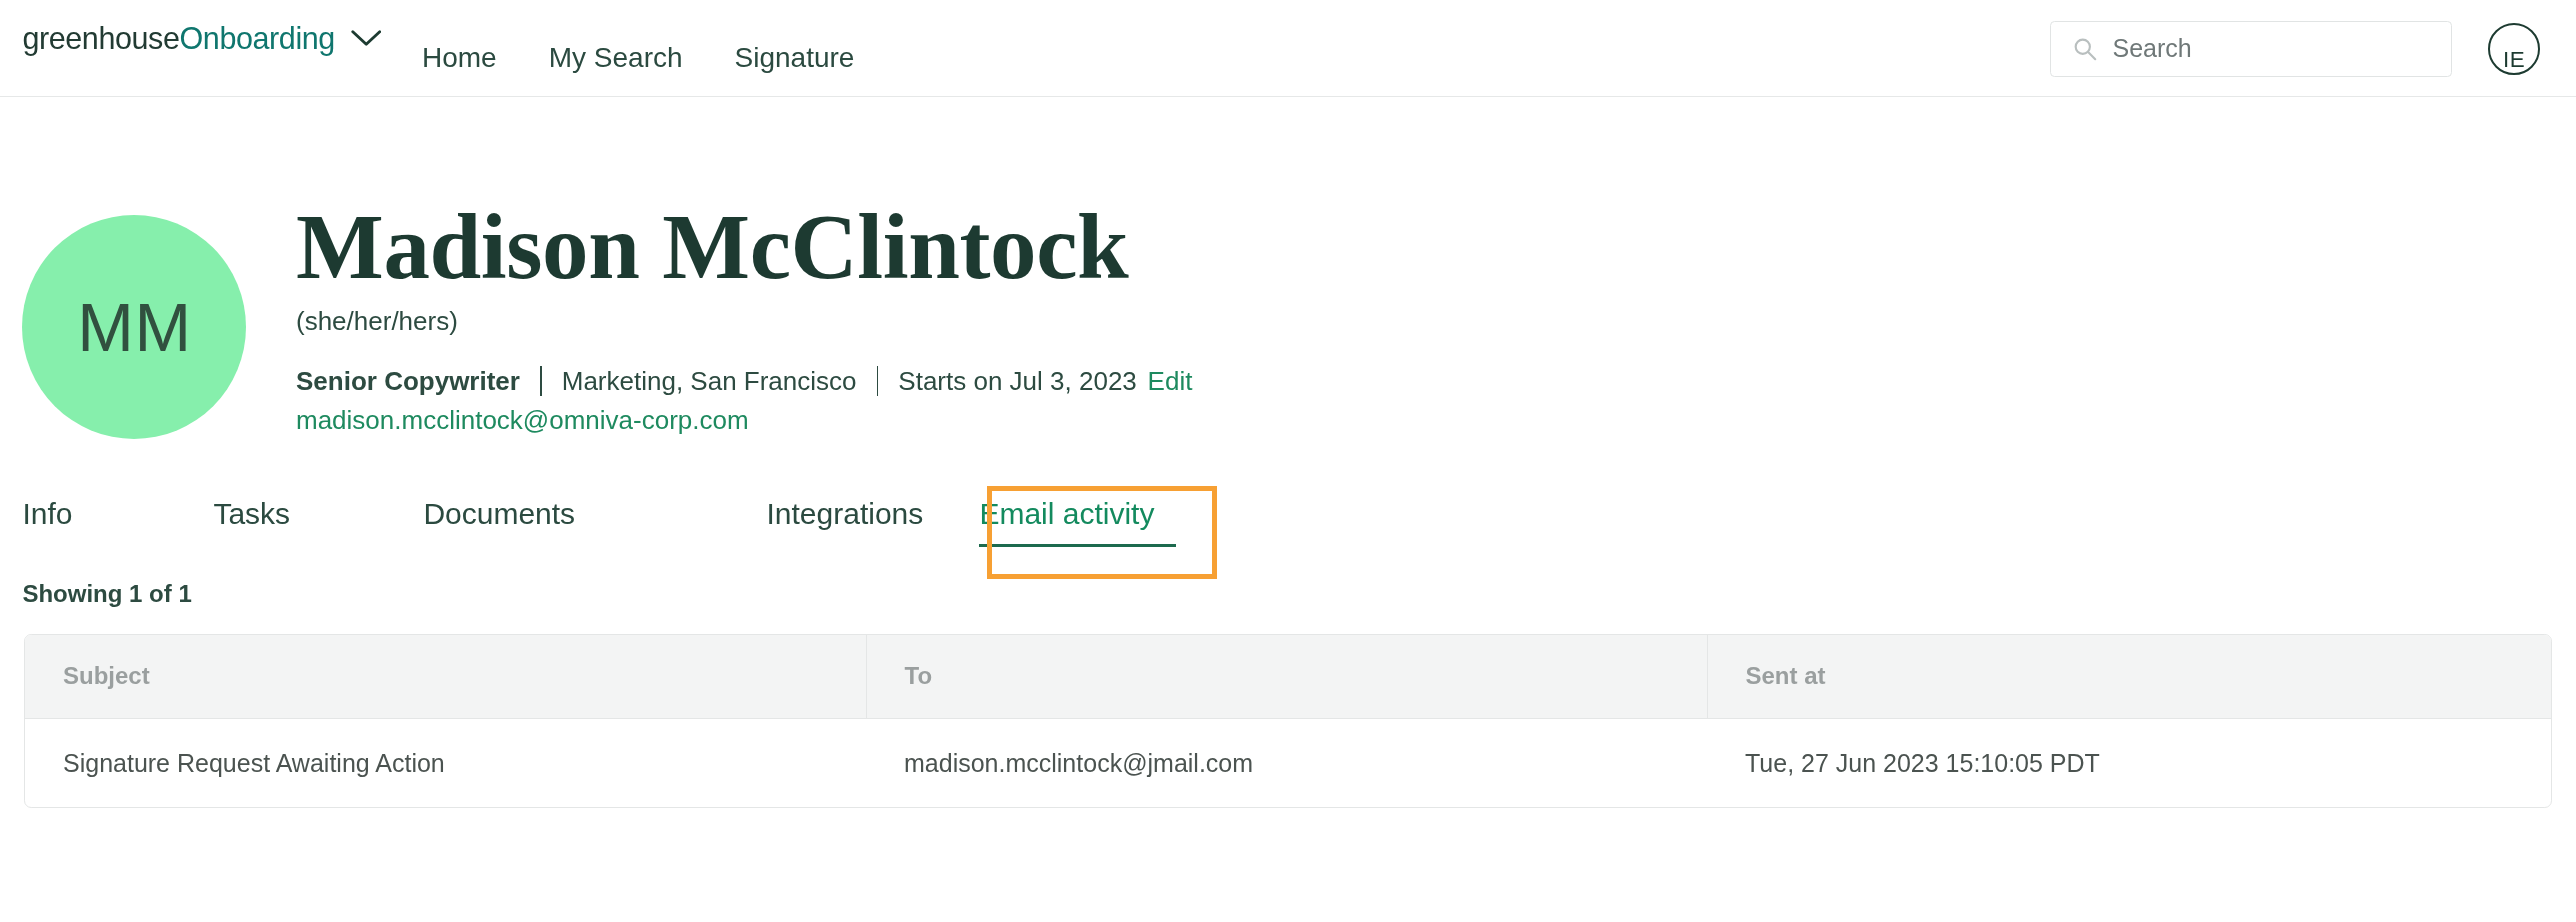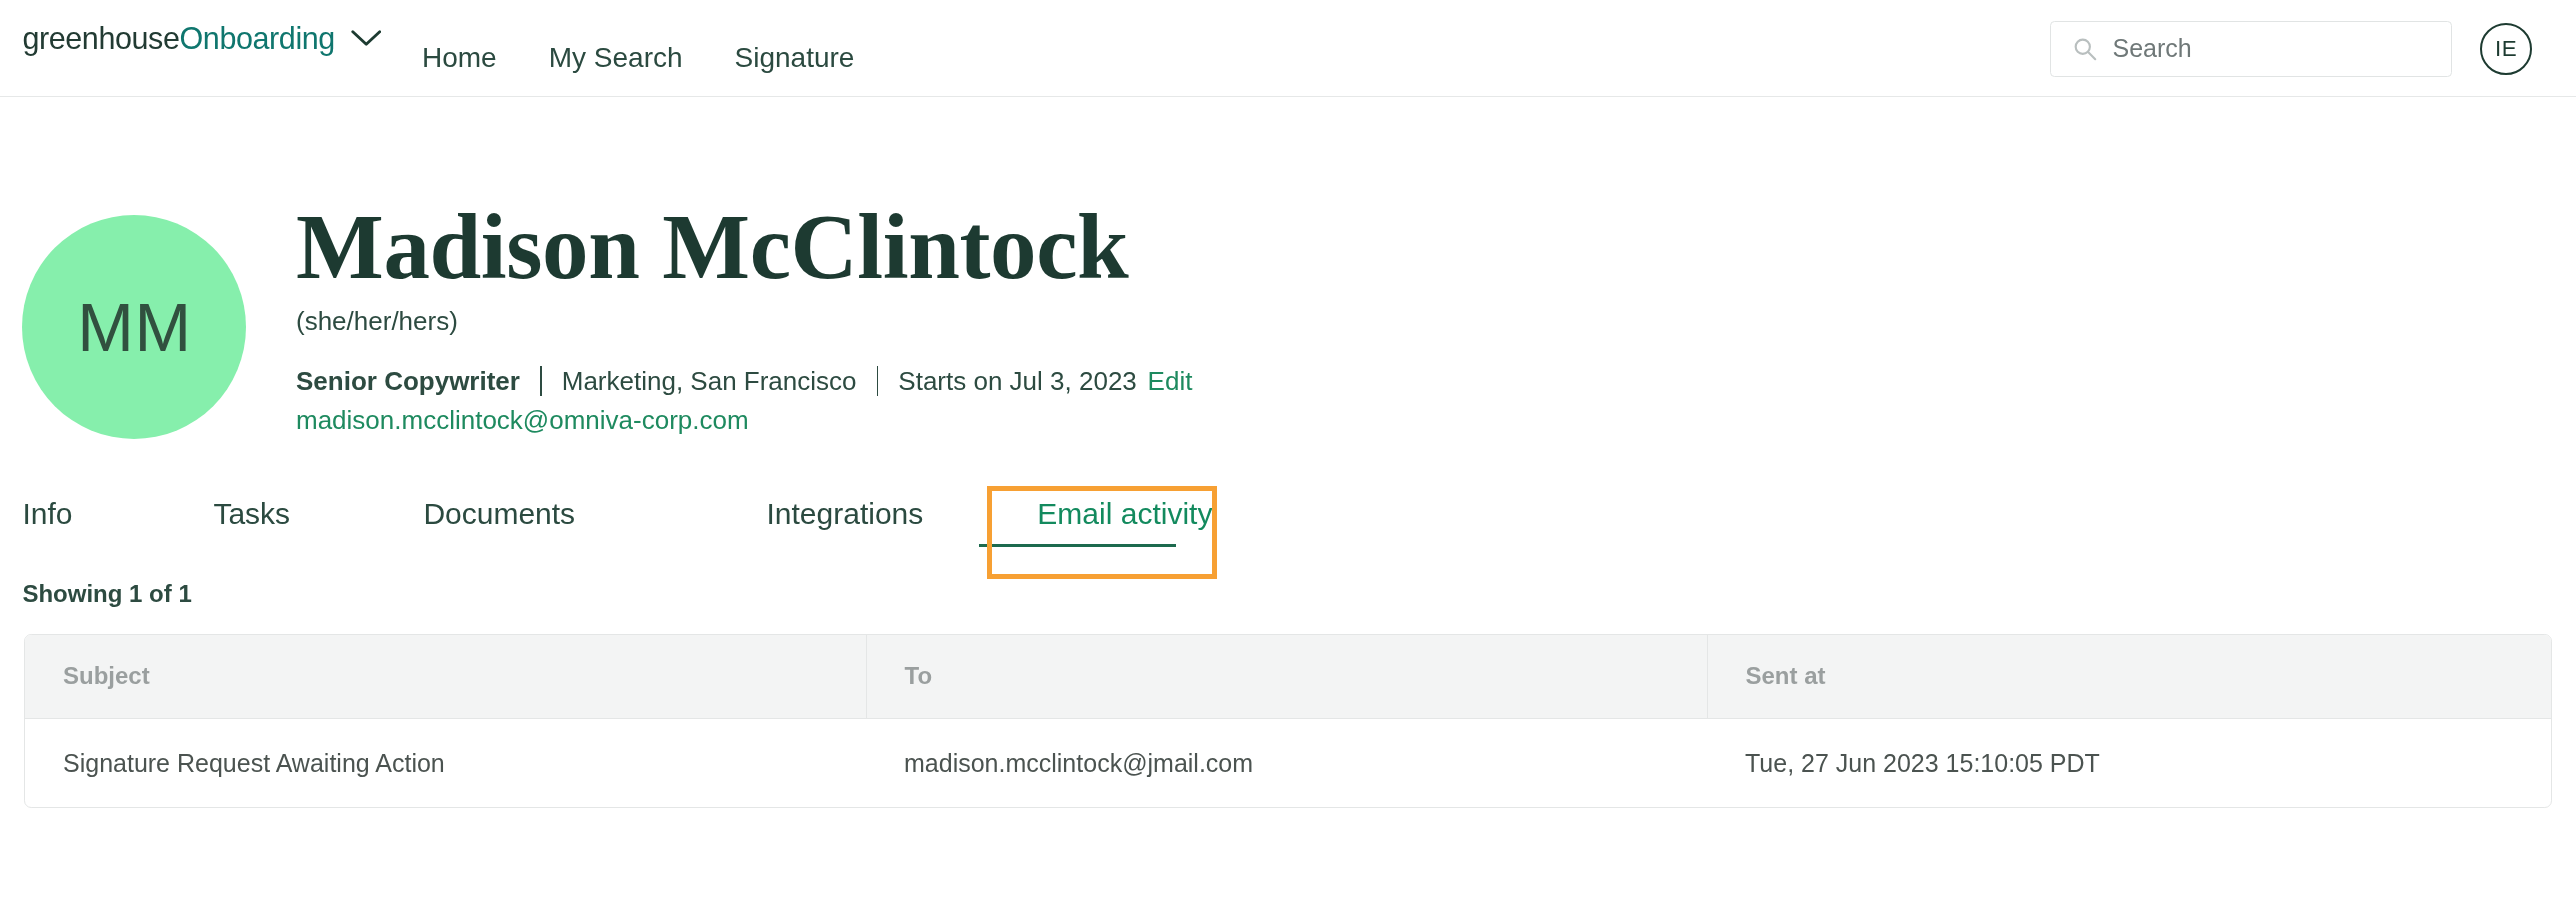--- a/index.html
+++ b/index.html
@@ -71,28 +71,28 @@
     background: #fff;
   }
   .search-placeholder {
     font-size: 25px;
     color: #6f7878;
     line-height: 1;
   }
 
   .avatar-ie {
     position: absolute;
-    right: 44px;
+    right: 36px;
     top: 23px;
     width: 52px;
     height: 52px;
     border: 2.7px solid #1d3b31;
     border-radius: 50%;
     display: flex;
-    align-items: center;
+    align-items: flex-end;
     justify-content: center;
     font-size: 22.4px;
     color: #1d3b31;
     letter-spacing: 0.4px;
   }
 
   
   .profile {
     position: relative;
     margin-top: 0;
@@ -189,21 +189,21 @@
     color: #2b4a40;
     text-decoration: none;
     padding-top: 21.5px;
     white-space: nowrap;
     line-height: 1.2;
   }
   .tab-info        { width: 191px; }
   .tab-tasks       { width: 210px; }
   .tab-documents   { width: 287px; }
   .tab-integrations{ width: 269px; text-align: center; }
-  .tab-email       { width: 233px; text-align: right; }
+  .tab-email       { width: 233px; }
 
   .tab.active { color: #138a5e; }
   .tab.active .tab-underline {
     position: absolute;
     left: 0;
     top: 70px;
     width: 197px;
     height: 2.7px;
     background: #1d6a4e;
   }

